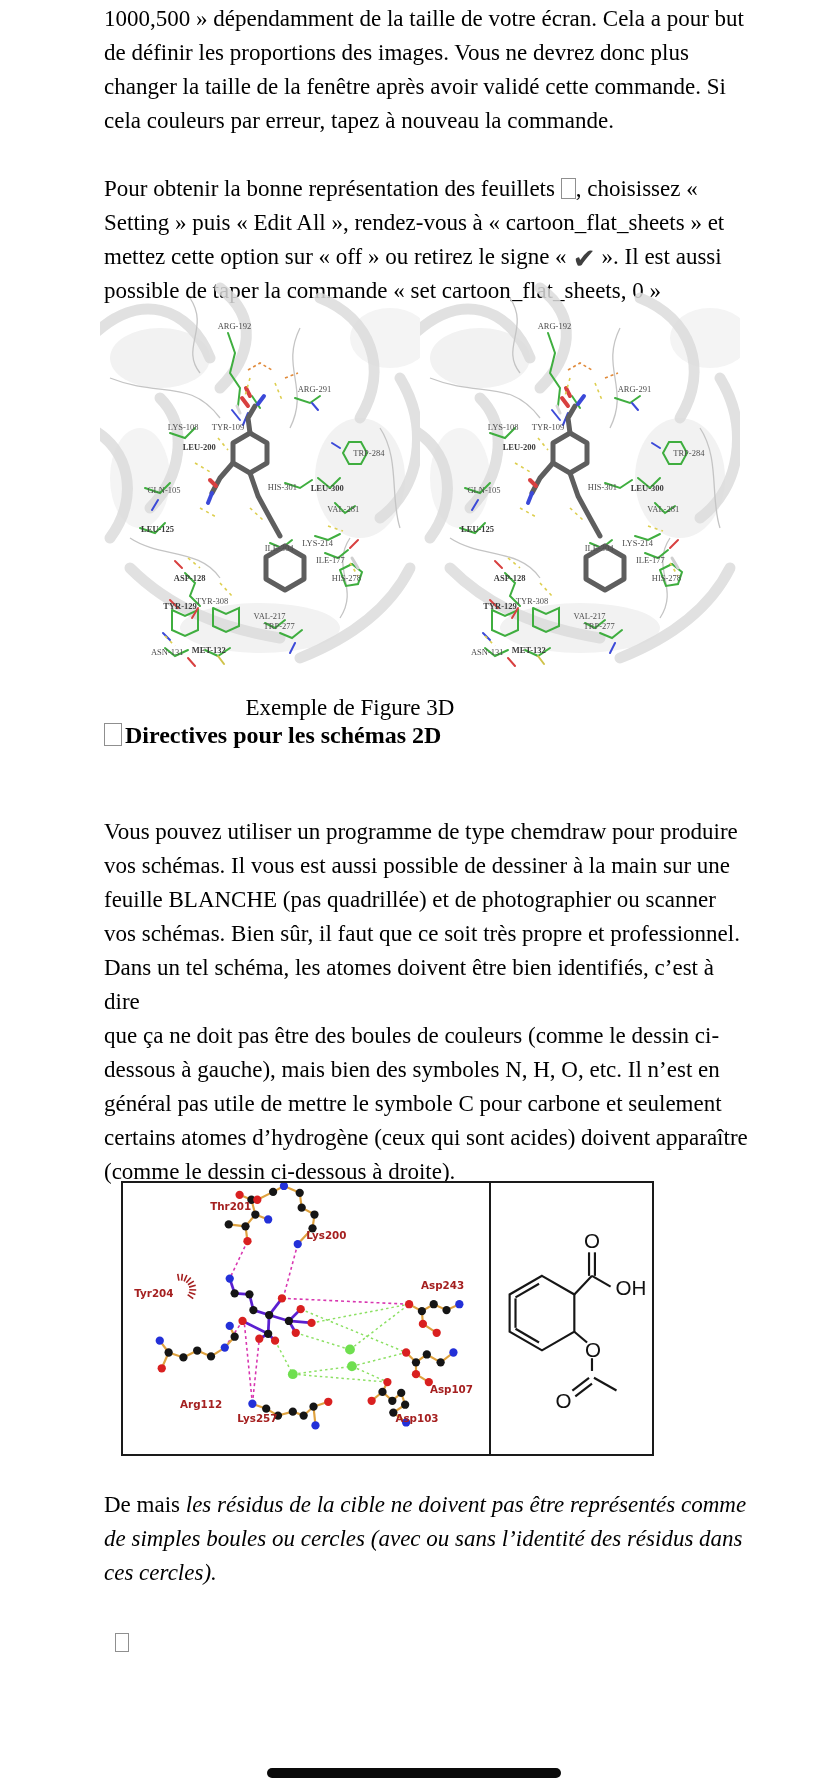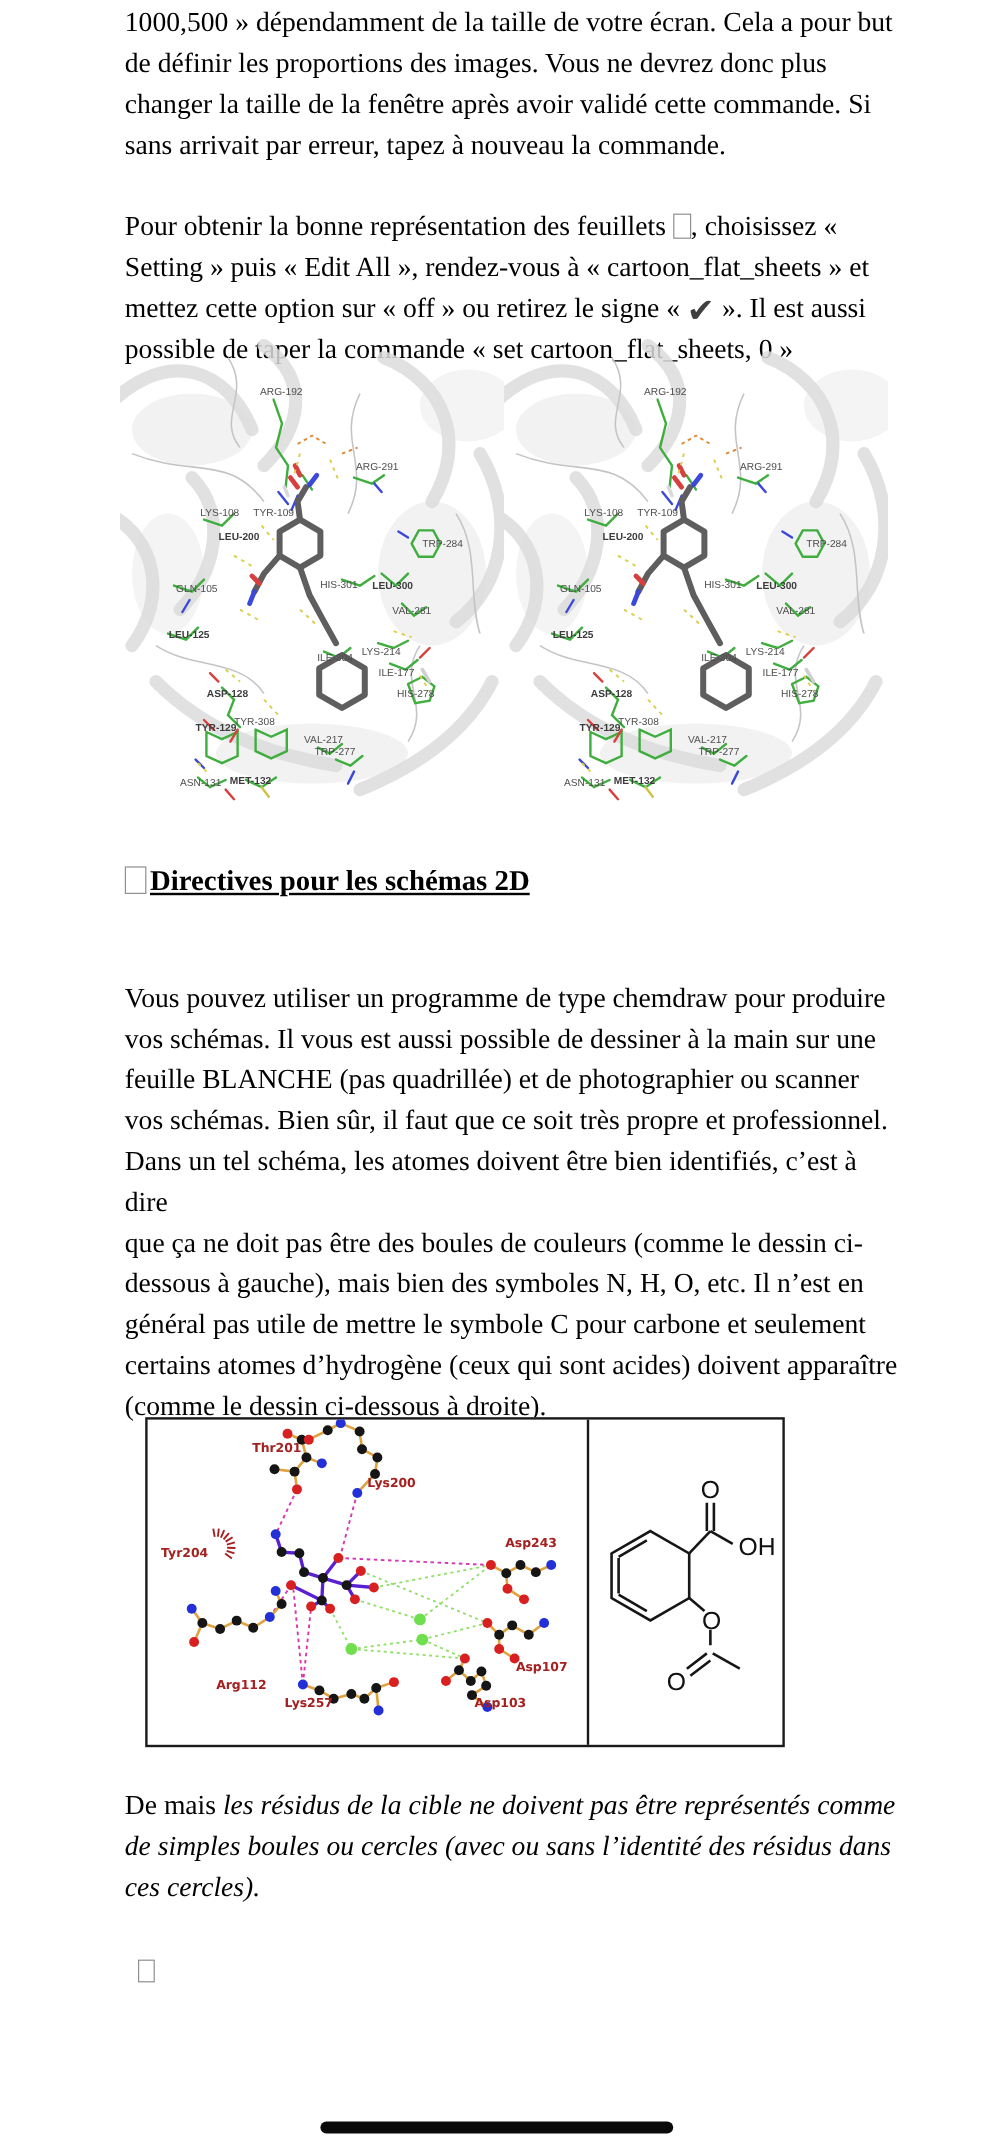--- a/index.html
+++ b/index.html
@@ -7,44 +7,44 @@
         font-family:"Liberation Serif",serif;color:#000;}
   .body-text{position:absolute;left:104px;width:645px;font-size:23px;line-height:34px;
              text-align:left;margin:0;}
   .tofu{display:inline-block;border:1.5px solid #8f8f8f;background:#fff;vertical-align:-3px;}
   .tofu.beta{width:13px;height:19px;}
   .tofu.heading-box{width:16px;height:21px;vertical-align:-3px;margin-right:3px;}
   .tofu.footer-box{width:12px;height:17px;}
   .checkmark{font-family:"DejaVu Sans",sans-serif;font-size:28px;color:#3f3f3f;
              vertical-align:-4px;line-height:0;}
   .caption{position:absolute;left:0;width:700px;text-align:center;font-size:23px;margin:0;}
-  .heading{position:absolute;left:104px;width:645px;font-size:24px;font-weight:bold;margin:0;text-decoration:underline;}
+  .heading{position:absolute;left:104px;width:645px;font-size:24px;font-weight:bold;margin:0;}
   
   .fig3d{position:absolute;left:100px;top:278px;width:640px;height:390px;display:flex;}
   .fig3d-panel{position:relative;width:320px;height:390px;overflow:hidden;}
   .fig3d-panel svg{position:absolute;left:0;top:0;width:100%;height:100%;}
-  .p3d-label{position:absolute;transform:translate(-50%,-50%);font-family:Liberation Sans, sans-serif;
+  .p3d-label{position:absolute;transform:translate(-50%,-50%);font-family:Liberation Serif, serif;
              font-size:8.5px;color:#4d4d4d;white-space:nowrap;z-index:3;}
   .p3d-label.bold{font-weight:700;color:#3c3c3c;text-align:center;}
   
   .fig2d{position:absolute;left:121px;top:1181px;width:533px;height:275px;border:2px solid #1a1a1a;
          display:flex;background:#fff;box-sizing:border-box;}
   .fig2d-left{position:relative;width:369px;height:100%;}
   .fig2d-right{position:relative;width:164px;height:100%;border-left:2px solid #1a1a1a;box-sizing:border-box;}
   .fig2d svg{width:100%;height:100%;display:block;}
   .italic{font-style:italic;}
   .home-indicator{position:absolute;left:267px;top:1768px;width:294px;height:10px;border-radius:5px;
                   background:#0a0a0a;}
 </style>
 </head>
 <body>
 
 <div class="page">
 
-  <p class="body-text" style="top:2px;">1000,500 » dépendamment de la taille de votre écran. Cela a pour but de définir les proportions des images. Vous ne devrez donc plus changer la taille de la fenêtre après avoir validé cette commande. Si sans arrivait par erreur, tapez à nouveau la commande.</p>
+  <p class="body-text" style="top:2px;">1000,500 » dépendamment de la taille de votre écran. Cela a pour but de définir les proportions des images. Vous ne devrez donc plus changer la taille de la fenêtre après avoir validé cette commande. Si cela couleurs par erreur, tapez à nouveau la commande.</p>
 
   <p class="body-text" style="top:172px;"><span>Pour obtenir la bonne représentation des feuillets </span><span class="tofu beta"></span><span>, choisissez « Setting » puis « Edit All », rendez-vous à « cartoon_flat_sheets » et mettez cette option sur « off » ou retirez le signe « </span><span class="checkmark">✔</span><span> ». Il est aussi possible de taper la commande « set cartoon_flat_sheets, 0 »</span></p>
 
   <svg width="0" height="0" style="position:absolute" aria-hidden="true">
     <defs>
       <g id="scene3d">
 
         <ellipse cx="60" cy="80" rx="50" ry="30" fill="#f2f2f2"></ellipse>
         <ellipse cx="260" cy="200" rx="45" ry="60" fill="#f2f2f2"></ellipse>
         <ellipse cx="160" cy="350" rx="80" ry="25" fill="#f2f2f2"></ellipse>
@@ -200,20 +200,21 @@
         <div class="p3d-label bold" style="left: 28%; top: 76.9%;">ASP-128</div>
         <div class="p3d-label bold" style="left: 25%; top: 84.1%;">TYR-129</div>
         <div class="p3d-label" style="left: 35%; top: 82.8%;">TYR-308</div>
         <div class="p3d-label" style="left: 53%; top: 86.7%;">VAL-217</div>
         <div class="p3d-label" style="left: 56%; top: 89.2%;">TRP-277</div>
         <div class="p3d-label" style="left: 21%; top: 95.9%;">ASN-131</div>
         <div class="p3d-label bold" style="left: 34%; top: 95.4%;">MET-132</div>
       </div>
   </div>
 
+  <p class="caption" style="top:695px;">Exemple de Figure 3D</p>
   <p class="heading" style="top:722px;"><span class="tofu heading-box"></span><span>Directives pour les schémas 2D</span></p>
 
   <p class="body-text" style="top:815px;"><span>Vous pouvez utiliser un programme de type chemdraw pour produire vos schémas. Il vous est aussi possible de dessiner à la main sur une feuille BLANCHE (pas quadrillée) et de photographier ou scanner vos schémas. Bien sûr, il faut que ce soit très propre et professionnel. Dans un tel schéma, les atomes doivent être bien identifiés, c’est à dire</span><br><span>que ça ne doit pas être des boules de couleurs (comme le dessin ci-dessous à gauche), mais bien des symboles N, H, O, etc. Il n’est en général pas utile de mettre le symbole C pour carbone et seulement certains atomes d’hydrogène (ceux qui sont acides) doivent apparaître (comme le dessin ci-dessous à droite).</span></p>
 
   <div class="fig2d">
     <div class="fig2d-left">
       <svg id="ligplot" viewBox="0 0 369 275">
           <g>
             <line x1="174" y1="152" x2="229" y2="169" stroke="#8ce063" stroke-width="1.5" stroke-dasharray="2.5,3"></line>
             <line x1="190" y1="142" x2="289" y2="123" stroke="#8ce063" stroke-width="1.5" stroke-dasharray="2.5,3"></line>

